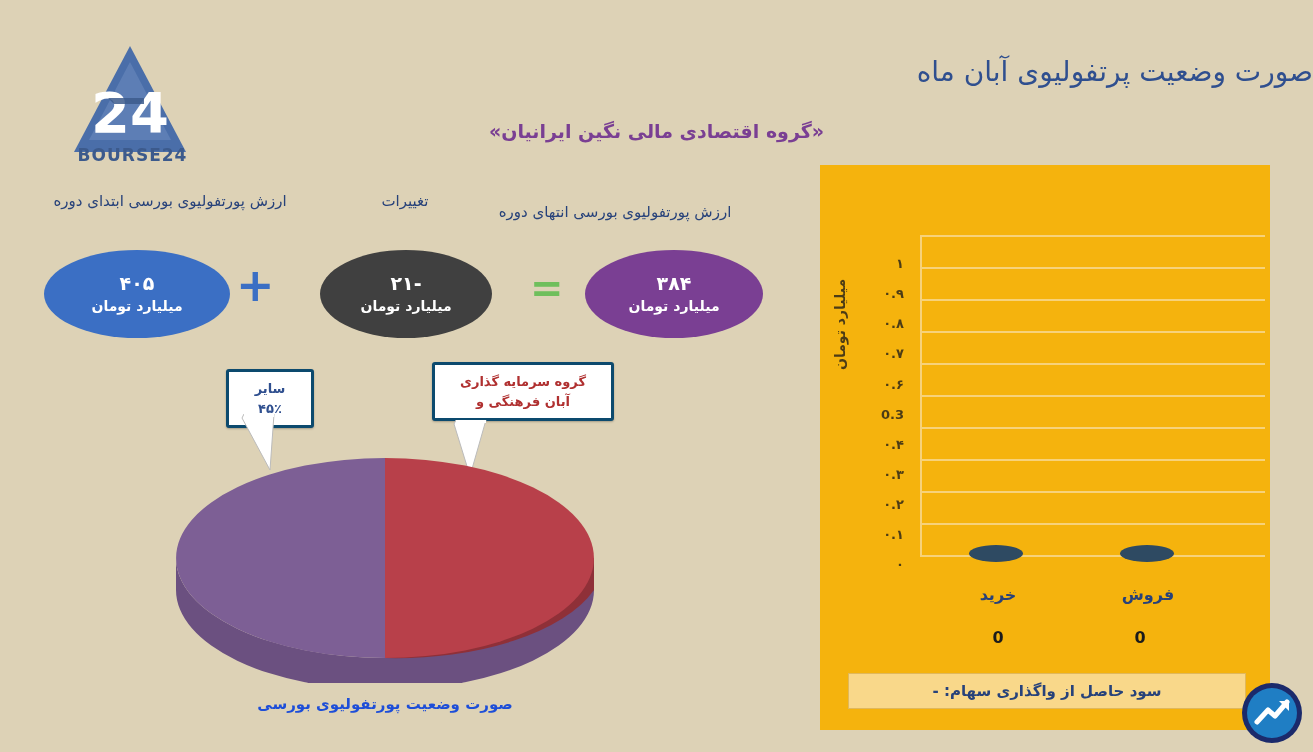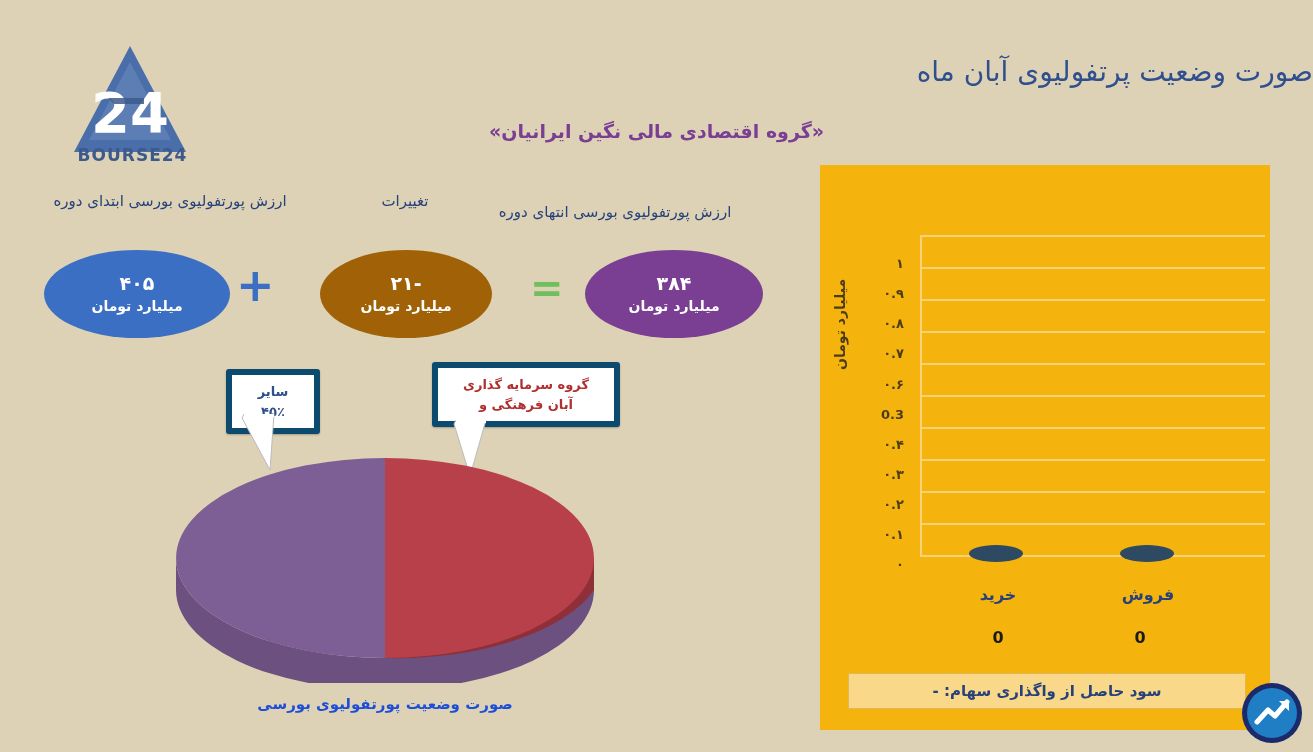--- a/index.html
+++ b/index.html
@@ -36,32 +36,32 @@
 
   
   .bubble{
     position:absolute;border-radius:50%;
     display:flex;flex-direction:column;align-items:center;justify-content:center;
     color:#fff;direction:rtl;text-align:center;
   }
   .bubble .num{font-size:19px;font-weight:bold;line-height:1.35;}
   .bubble .unit{font-size:14px;font-weight:bold;line-height:1.4;}
   #bubble-start{left:44px;top:250px;width:186px;height:88px;background:#3b6fc4;}
-  #bubble-change{left:320px;top:250px;width:172px;height:88px;background:#a16207;}
+  #bubble-change{left:320px;top:250px;width:172px;height:88px;background:#404040;}
   #bubble-end{left:585px;top:250px;width:178px;height:88px;background:#7a3f93;}
 
   .op{
     position:absolute;font-size:46px;font-weight:bold;line-height:1;
   }
   #op-plus{left:236px;top:262px;color:#3b6fc4;}
   #op-eq{left:530px;top:268px;color:#6fbf5c;font-size:40px;}
 
   
   .callout{
-    position:absolute;background:#fff;border:6px solid #0c4a6e;
+    position:absolute;background:#fff;border:3px solid #0c4a6e;
     border-radius:3px;padding:7px 10px;
     font-size:13px;font-weight:bold;color:#b03030;
     direction:rtl;text-align:center;line-height:1.5;
     box-shadow:0 1px 2px rgba(0,0,0,.25);
   }
   #callout-other{left:226px;top:369px;width:62px;color:#2f4f8f;}
   #callout-group{left:432px;top:362px;width:156px;}
 
   
   .pie-wrap{position:absolute;left:168px;top:448px;width:435px;height:235px;}

